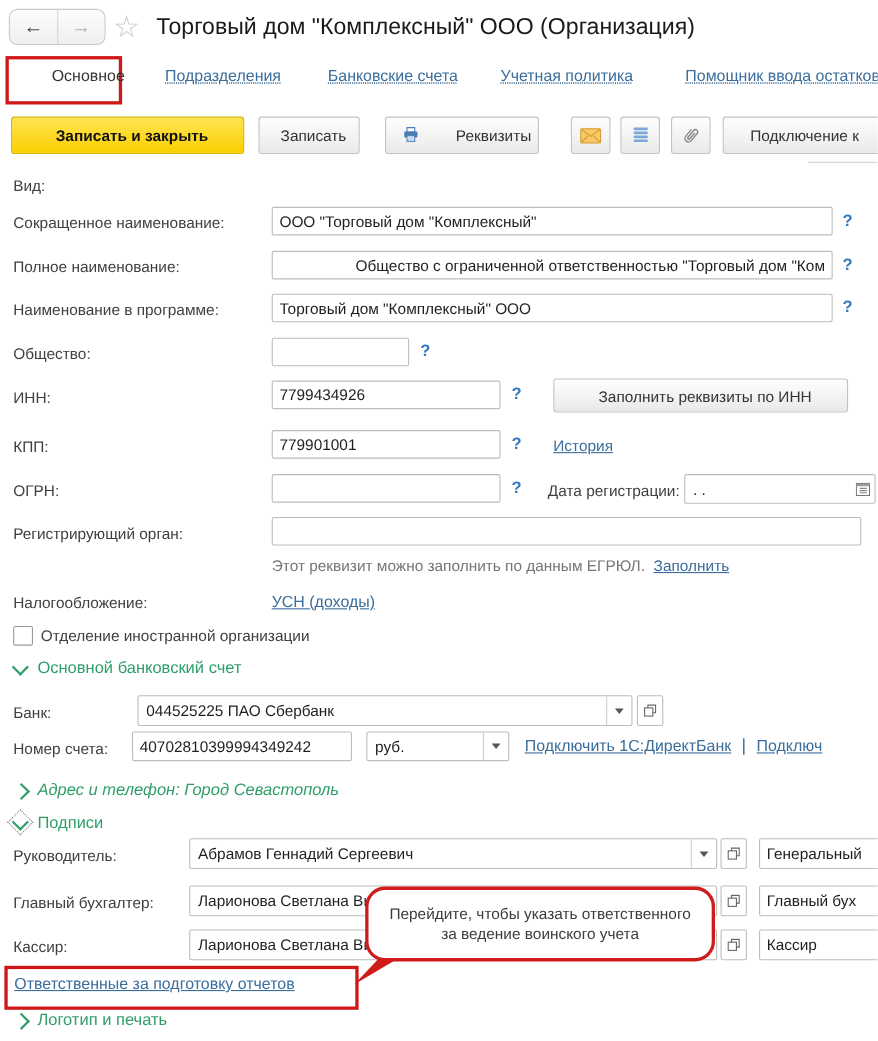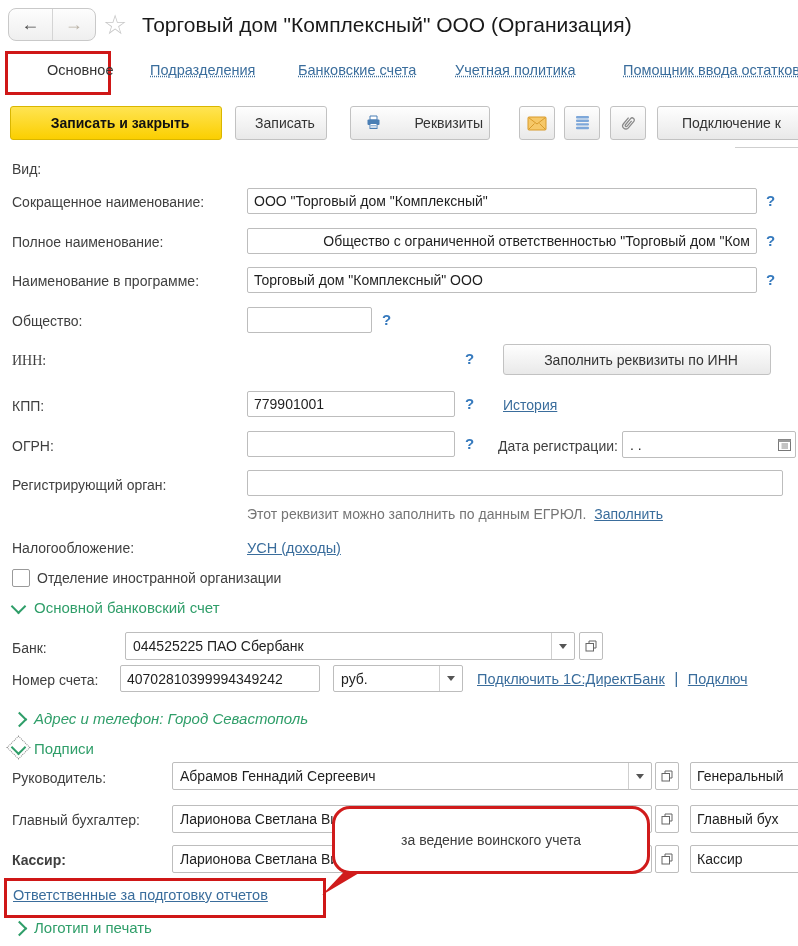--- a/index.html
+++ b/index.html
@@ -134,21 +134,22 @@
   <div class="q" style="left:766px;top:232px;">?</div>
 
   <div class="lbl" style="left:12px;top:273px;">Наименование в программе:</div>
   <input class="inp" style="left: 247px; top: 267px; width: 510px;" value="Торговый дом &quot;Комплексный&quot; ООО">
   <div class="q" style="left:766px;top:271px;">?</div>
 
   <div class="lbl" style="left:12px;top:313px;">Общество:</div>
   <input class="inp" style="left: 247px; top: 307px; width: 125px;" value="">
   <div class="q" style="left:382px;top:311px;">?</div>
 
-  <div class="lbl" style="left:12px;top:353px;font-family:Liberation Serif, serif;">ИНН:</div>
+  <div class="lbl" style="left:12px;top:353px;">ИНН:</div>
+  <input class="inp" style="left: 247px; top: 346px; width: 208px;" value="7799434926">
   <div class="q" style="left:465px;top:350px;">?</div>
   <button class="btn" style="left:503px;top:344px;width:268px;height:31px;">Заполнить реквизиты по ИНН</button>
 
   <div class="lbl" style="left:12px;top:398px;">КПП:</div>
   <input class="inp" style="left: 247px; top: 391px; width: 208px;" value="779901001">
   <div class="q" style="left:465px;top:395px;">?</div>
   <a class="link abs" style="left:503px;top:397px;">История</a>
 
   <div class="lbl" style="left:12px;top:438px;">ОГРН:</div>
   <input class="inp" style="left: 247px; top: 431px; width: 208px;" value="">
@@ -247,21 +248,21 @@
   <div class="sqbtn" style="left:655px;top:805px;">
     <span style="display:inline-flex;">
       <svg width="12" height="12" viewBox="0 0 12 12">
           <rect x="1" y="3.5" width="7.5" height="7.5" fill="none" stroke="#666"></rect>
           <path d="M4 3.5 V1 H11 V8 H8.5" fill="none" stroke="#666"></path>
         </svg>
     </span>
   </div>
   <input class="inp" style="left: 690px; top: 805px; width: 130px; height: 28px;" value="Главный бух">
 
-  <div class="lbl" style="left:12px;top:852px;font-weight:bold;">Кассир:</div>
+  <div class="lbl" style="left:12px;top:852px;">Кассир:</div>
   <div class="combo" style="left:172px;top:845px;width:480px;">
     <div class="val">Ларионова Светлана Викторовна</div>
     <div class="dd">
         <span class="tri"></span>
       </div>
   </div>
   <div class="sqbtn" style="left:655px;top:845px;">
     <span style="display:inline-flex;">
       <svg width="12" height="12" viewBox="0 0 12 12">
           <rect x="1" y="3.5" width="7.5" height="7.5" fill="none" stroke="#666"></rect>
@@ -274,16 +275,17 @@
   <div class="redbox" style="left:4px;top:878px;width:316px;height:34px;"></div>
   <a class="link abs" style="left:13px;top:887px;font-size:14.5px;">Ответственные за подготовку отчетов</a>
 
   <span class="chev chev-right" style="left:14px;top:923px;"></span>
   <div class="green-title" style="left:34px;top:919px;">Логотип и печать</div>
 
   <svg class="abs" style="left:315px;top:858px;z-index:29;" width="80" height="42">
     <polygon points="42,0 66,2 7,37" fill="#d01b1b"></polygon>
   </svg>
   <div class="callout">
+    <div>Перейдите, чтобы указать ответственного</div>
     <div>за ведение воинского учета</div>
   </div>
 
 </div>
 
 </body></html>

